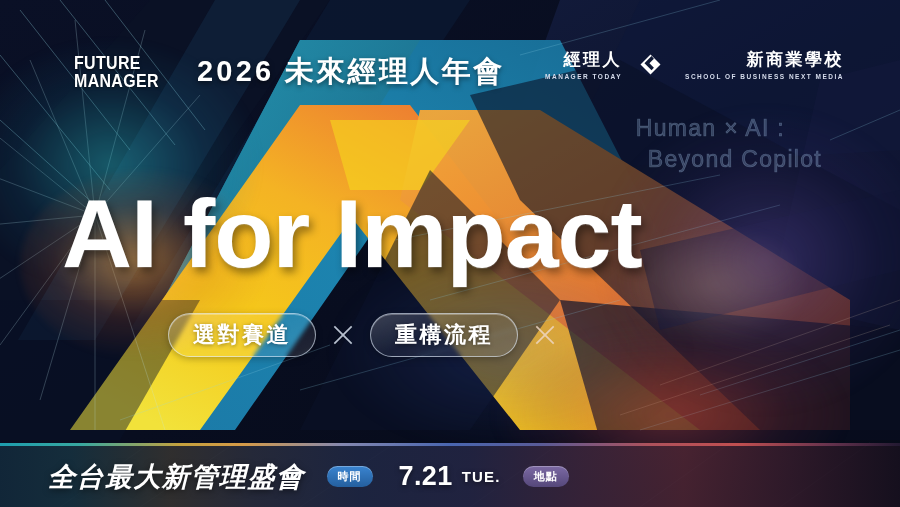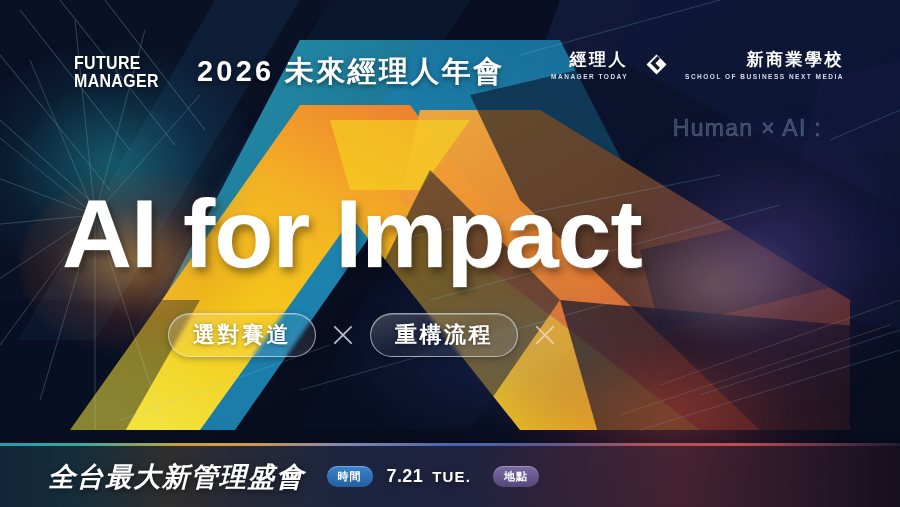--- a/index.html
+++ b/index.html
@@ -46,21 +46,21 @@
   .annual-title{margin-left:22px;color:#fff;font-size:29px;font-weight:800;
     letter-spacing:2.4px;white-space:nowrap;
     text-shadow:0 2px 5px rgba(0,0,0,.5);}
   .annual-title .yr{letter-spacing:3.2px;}
 
   .brandrow{position:absolute;right:56px;top:50px;display:flex;align-items:center;gap:18px;}
   .brand{display:flex;flex-direction:column;align-items:flex-end;color:#fff;}
   .brand .cn{font-size:17px;font-weight:700;letter-spacing:2.5px;line-height:1.15;white-space:nowrap;}
   .brand .en{font-size:6.5px;font-weight:700;letter-spacing:1.5px;margin-top:3px;
     color:#d6dcec;white-space:nowrap;}
-  .brand2{display:flex;align-items:center;gap:18px;}
+  .brand2{display:flex;align-items:center;gap:24px;}
   .dmark{width:21px;height:21px;flex:none;}
 
   
   .tagline{position:absolute;right:78px;top:113px;z-index:30;text-align:left;
     font-size:23px;line-height:1.36;font-weight:400;letter-spacing:1.3px;
     color:rgba(150,180,215,.30);
     -webkit-text-stroke:.7px rgba(165,195,230,.30);white-space:nowrap;}
   .tagline span{display:block;}
   .tagline .l2{padding-left:12px;}
 
@@ -101,21 +101,21 @@
   .f-head{margin-left:48px;color:#fff;font-size:27px;font-weight:800;
     font-style:italic;letter-spacing:1.5px;white-space:nowrap;
     text-shadow:0 2px 6px rgba(0,0,0,.55);}
   .tagpill{height:21px;padding:0 11px;border-radius:11px;display:flex;align-items:center;
     justify-content:center;font-size:11px;font-weight:700;letter-spacing:1px;color:#fff;
     white-space:nowrap;flex:none;}
   .tagpill.time{margin-left:22px;background:linear-gradient(180deg,#3a84d0,#245f9e);
     box-shadow:inset 0 1px 0 rgba(255,255,255,.3);}
   .tagpill.place{margin-left:22px;background:linear-gradient(180deg,#7c6aa4,#55477a);
     box-shadow:inset 0 1px 0 rgba(255,255,255,.28);}
-  .f-date{margin-left:14px;color:#fff;font-size:18px;font-weight:800;letter-spacing:.4px;
+  .f-date{margin-left:26px;color:#fff;font-size:27px;font-weight:800;letter-spacing:.4px;
     text-shadow:0 2px 5px rgba(0,0,0,.5);white-space:nowrap;}
   .f-day{margin-left:9px;color:#fff;font-size:15px;font-weight:700;letter-spacing:1.2px;
     text-shadow:0 2px 5px rgba(0,0,0,.5);white-space:nowrap;}
   .f-venue{margin-left:16px;color:#fff;font-size:24px;font-weight:700;letter-spacing:1.1px;
     white-space:nowrap;text-shadow:0 2px 5px rgba(0,0,0,.5);}
   .f-venue .ticc{letter-spacing:1.8px;margin-right:7px;}
 </style>
 </head>
 <body>
 
@@ -268,20 +268,21 @@
       </svg>
       <div class="brand">
         <div class="cn">新商業學校</div>
         <div class="en">SCHOOL OF BUSINESS NEXT MEDIA</div>
       </div>
     </div>
   </div>
 
   <div class="tagline">
     <span class="l1">Human × AI :</span>
+    <span class="l2">Beyond Copilot</span>
   </div>
 
   <div class="hero">AI for Impact</div>
 
   <div class="pills">
     <div class="pill">選對賽道</div>
     <svg class="xsep" viewBox="0 0 24 24">
       <line x1="4" y1="4" x2="20" y2="20" stroke="#dfe8f5" stroke-width="1.6"></line>
       <line x1="20" y1="4" x2="4" y2="20" stroke="#dfe8f5" stroke-width="1.6"></line>
     </svg>

